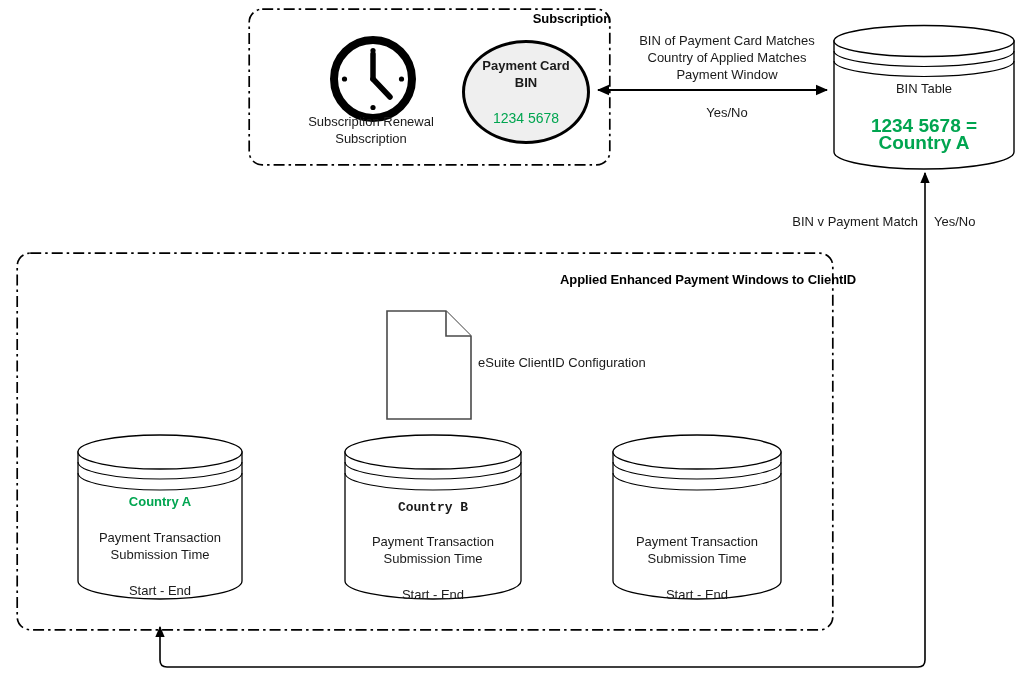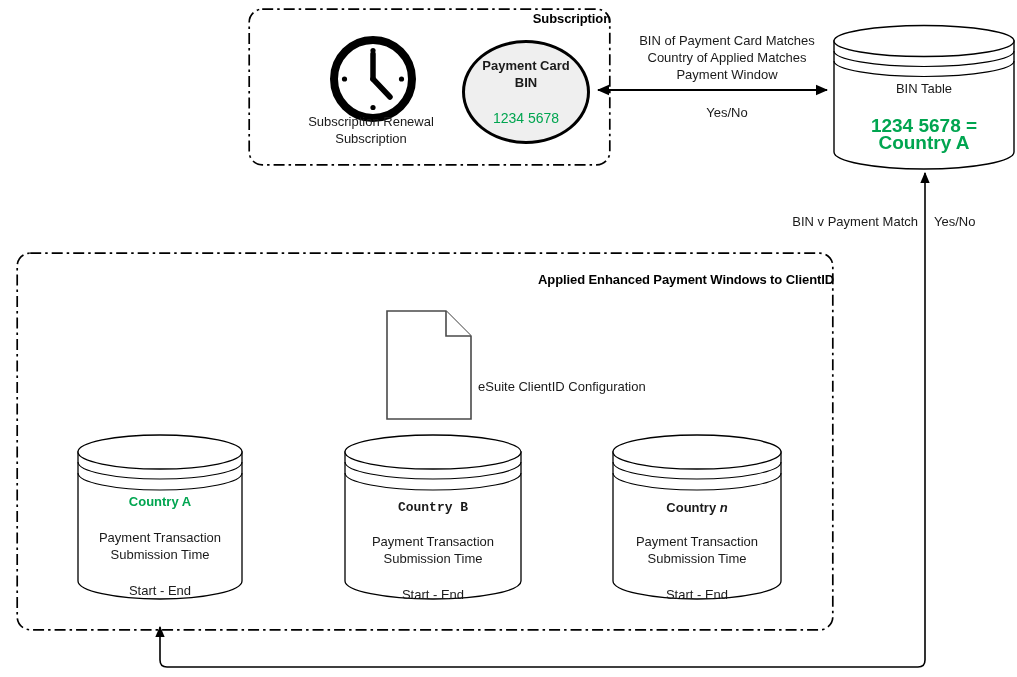--- a/index.html
+++ b/index.html
@@ -123,27 +123,27 @@
   <div class="lbl" style="left:628px; top:104px; width:198px;">Yes/No</div>
 
   <div class="lbl" style="left:770px; top:213px; width:148px; text-align:right;">BIN v Payment Match</div>
   <div class="lbl" style="left:934px; top:213px; width:70px; text-align:left;">Yes/No</div>
 
   <div class="dashdot-box" style="left:16px; top:252px; width:818px; height:379px;">
     <svg viewBox="0 0 818 379" preserveAspectRatio="none">
       <rect x="1.2" y="1.2" width="815.6" height="376.6" rx="13" ry="13" fill="none" stroke="#000" stroke-width="1.7" stroke-dasharray="11 4 2.5 4" stroke-linecap="butt"></rect>
     </svg>
   </div>
-  <div class="box-title" style="left:16px; top:272px; width:818px;">Applied Enhanced Payment Windows to ClientID</div>
+  <div class="box-title" style="left:16px; top:272px; width:818px;padding-left:22px;">Applied Enhanced Payment Windows to ClientID</div>
 
   <svg class="doc-svg" width="90" height="110" viewBox="0 0 90 110" style="left:386px; top:310px;">
     <path d="M1,1 L60,1 L85,26 L85,109 L1,109 Z" fill="#ffffff" stroke="#4a4a4a" stroke-width="1.6"></path>
     <path d="M60,1 L60,26 L85,26" fill="#ffffff" stroke="#4a4a4a" stroke-width="1.6"></path>
   </svg>
-  <div class="lbl lbl-left" style="left:478px; top:354px; width:230px;margin-top:24px;">eSuite ClientID Configuration</div>
+  <div class="lbl lbl-left" style="left:478px; top:354px; width:230px;">eSuite ClientID Configuration</div>
 
   <svg class="cyl-svg" width="168" height="170" viewBox="0 0 168 170" style="left:76px; top:434px;">
     <path d="M2,18 L2,147 A82,18 0 0 0 166,147 L166,18 Z" fill="#ffffff" stroke="#000" stroke-width="1.3"></path>
     <ellipse cx="84" cy="18" rx="82" ry="17" fill="#ffffff" stroke="#000" stroke-width="1.3"></ellipse>
     <path d="M2,28 A82,17 0 0 0 166,28" fill="none" stroke="#000" stroke-width="1.1"></path>
     <path d="M2,39 A82,17 0 0 0 166,39" fill="none" stroke="#000" stroke-width="1.1"></path>
   </svg>
   <div class="lbl bold green" style="left:76px; top:493px; width:168px;">
     <span>Country </span><span>A</span>
   </div>
@@ -167,23 +167,20 @@
     <span>Submission Time</span>
   </div>
   <div class="lbl" style="left:343px; top:586px; width:180px;">Start - End</div>
 
   <svg class="cyl-svg" width="172" height="170" viewBox="0 0 172 170" style="left:611px; top:434px;">
     <path d="M2,18 L2,147 A84,18 0 0 0 170,147 L170,18 Z" fill="#ffffff" stroke="#000" stroke-width="1.3"></path>
     <ellipse cx="86" cy="18" rx="84" ry="17" fill="#ffffff" stroke="#000" stroke-width="1.3"></ellipse>
     <path d="M2,28 A84,17 0 0 0 170,28" fill="none" stroke="#000" stroke-width="1.1"></path>
     <path d="M2,39 A84,17 0 0 0 170,39" fill="none" stroke="#000" stroke-width="1.1"></path>
   </svg>
-  <div class="lbl bold" style="left:611px; top:499px; width:172px;">
-    <span>Country </span><span class="ital">n</span>
-  </div>
   <div class="lbl" style="left:611px; top:533px; width:172px;">
     <span>Payment Transaction</span><br>
     <span>Submission Time</span>
   </div>
   <div class="lbl" style="left:611px; top:586px; width:172px;">Start - End</div>
 
   <svg class="svg-layer" viewBox="0 0 1017 677">
     <defs>
       <marker id="arrEnd" viewBox="0 0 10 10" refX="9" refY="5" markerWidth="7" markerHeight="7" orient="auto-start-reverse">
         <path d="M0,0.8 L10,5 L0,9.2 z" fill="#000"></path>

